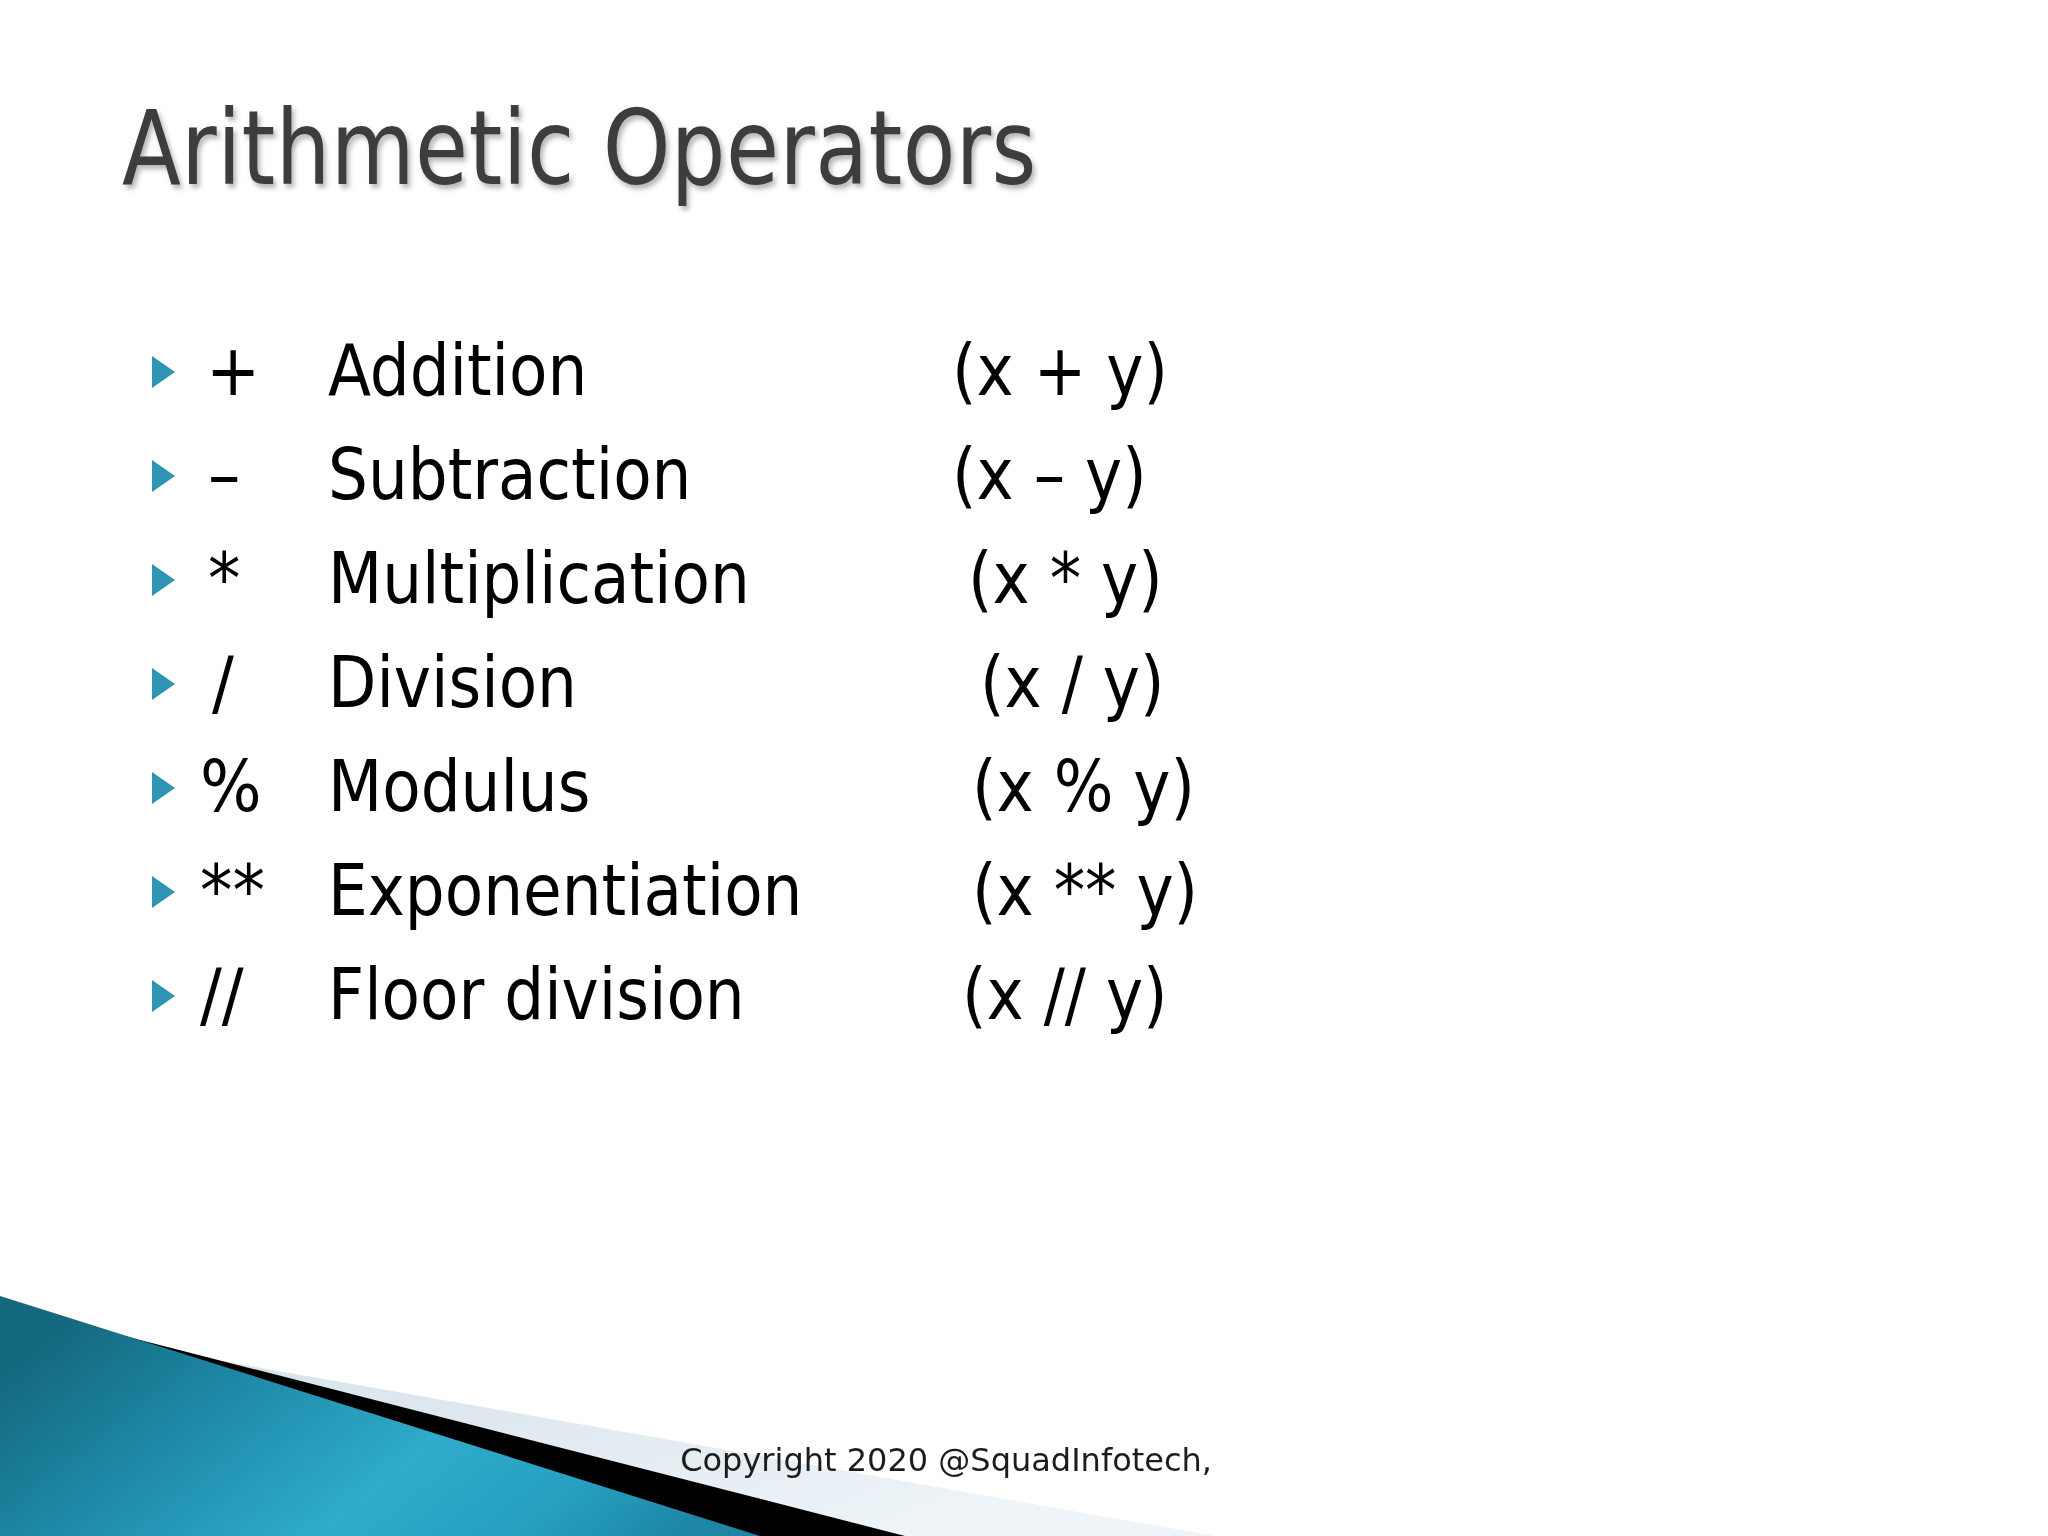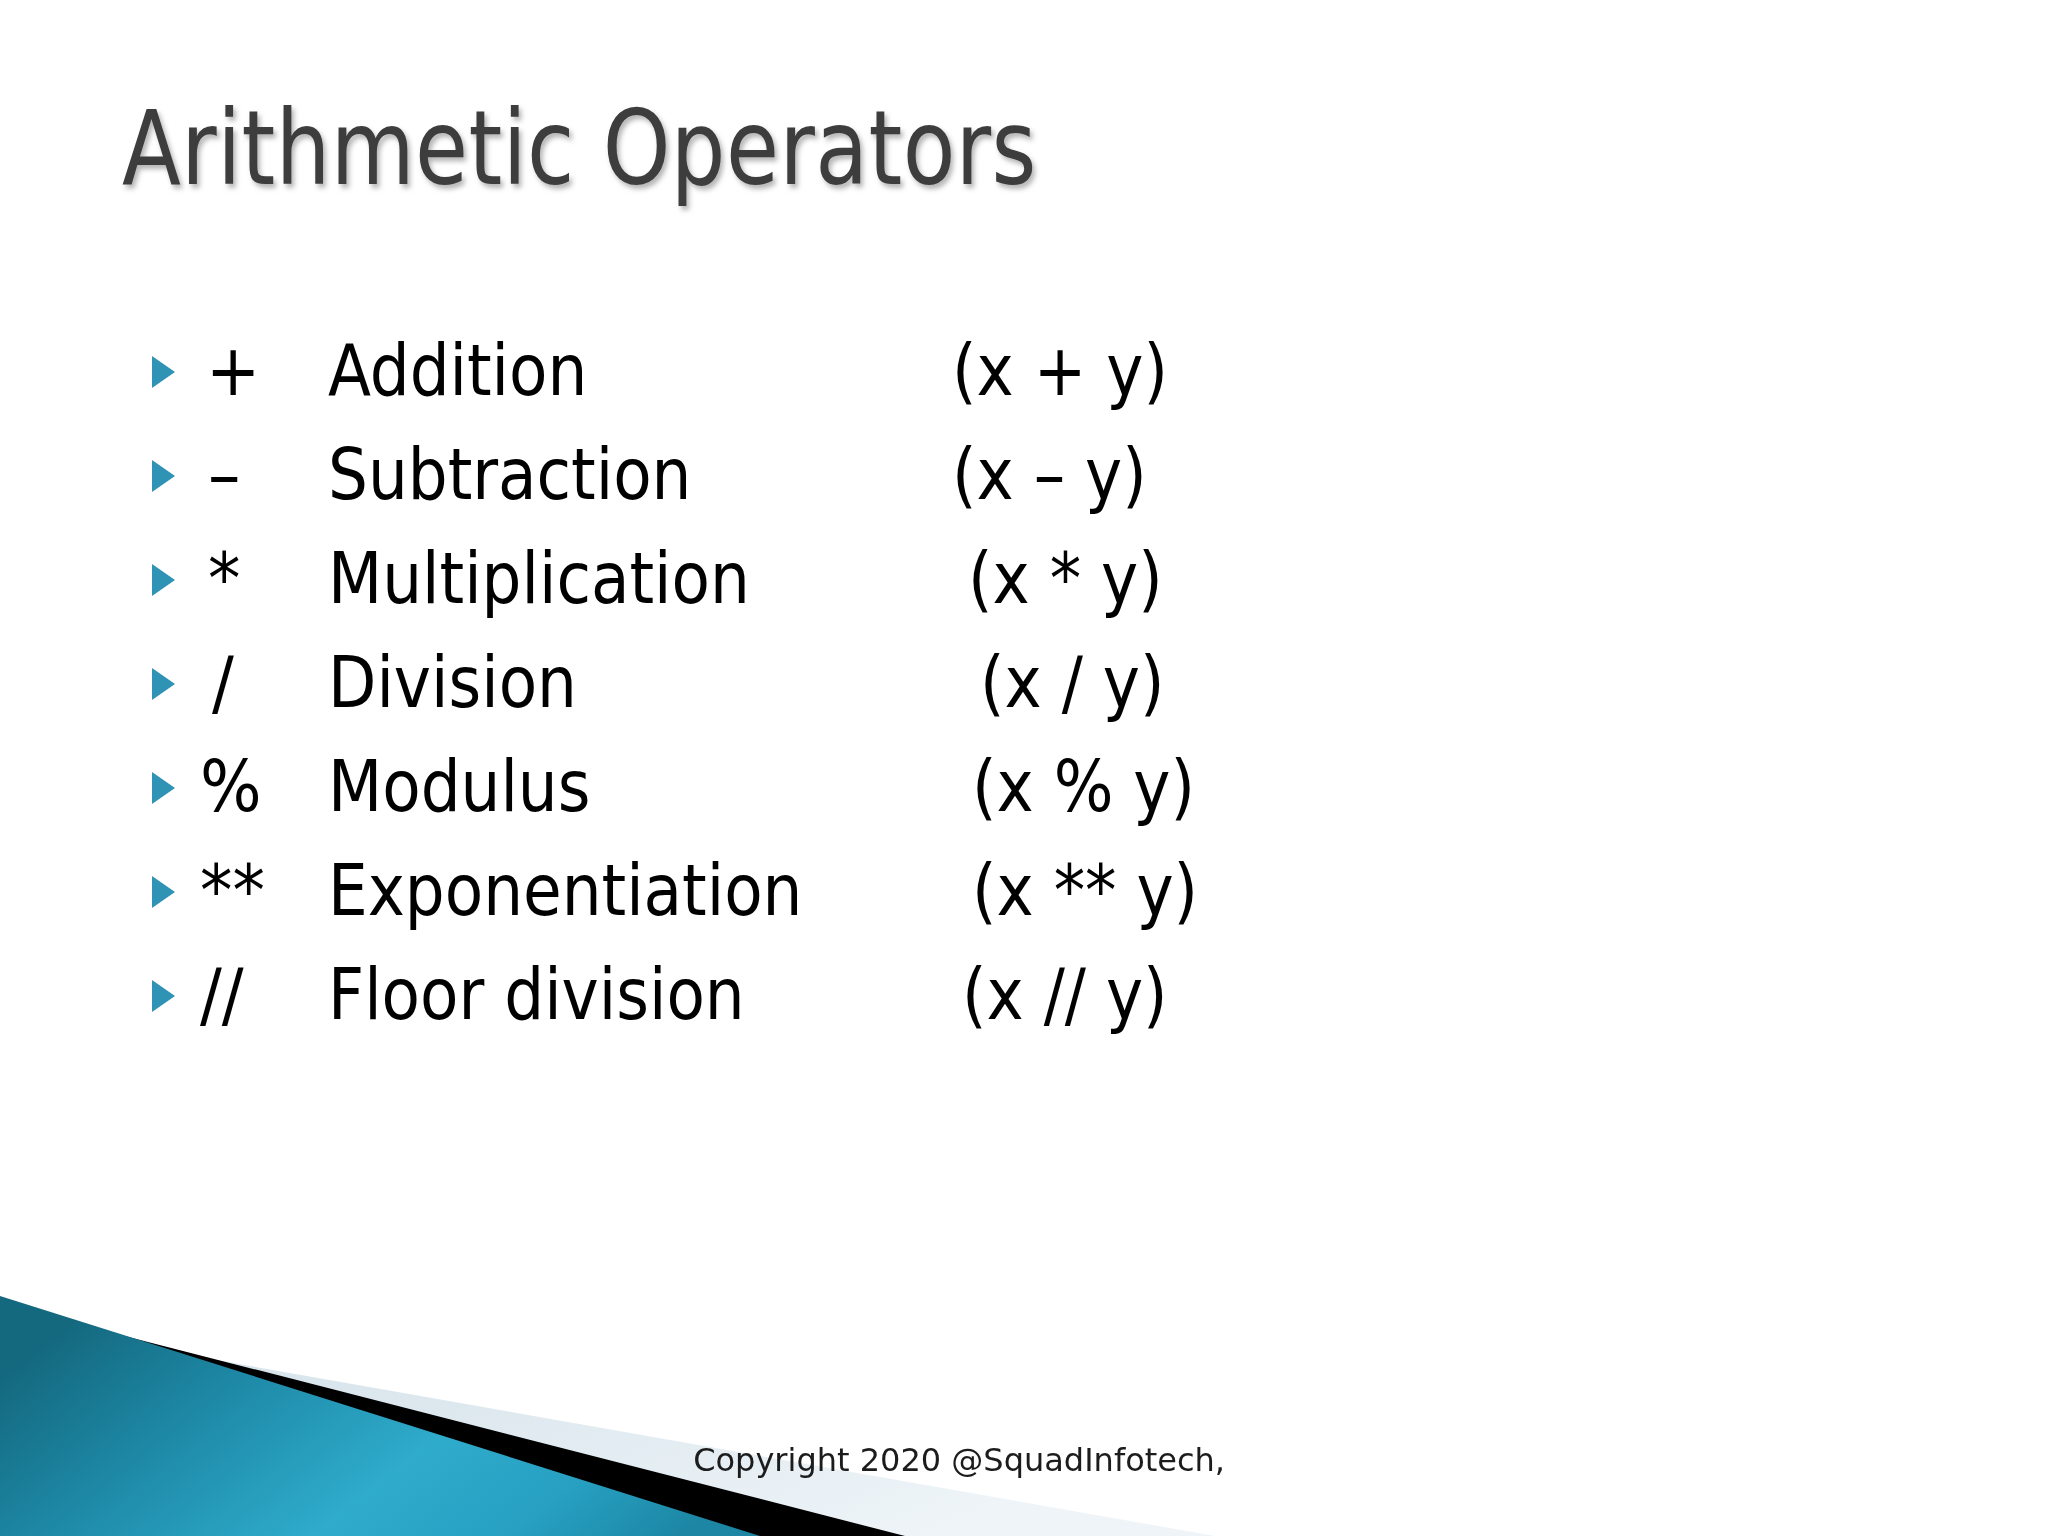--- a/index.html
+++ b/index.html
@@ -95,21 +95,21 @@
     bottom: 0;
     width: 1320px;
     height: 260px;
     pointer-events: none;
   }
   #corner-decoration svg { display: block; }
 
   
   #footer-copyright {
     position: absolute;
-    right: 519px;
+    right: 532px;
     top: 1440px;
     text-align: center;
     font-family: "DejaVu Sans", "Liberation Sans", sans-serif;
     font-size: 32px;
     line-height: 40px;
     color: #1c1c1c;
     white-space: nowrap;
   }
   #footer-copyright .line { display: block; }
 </style>

